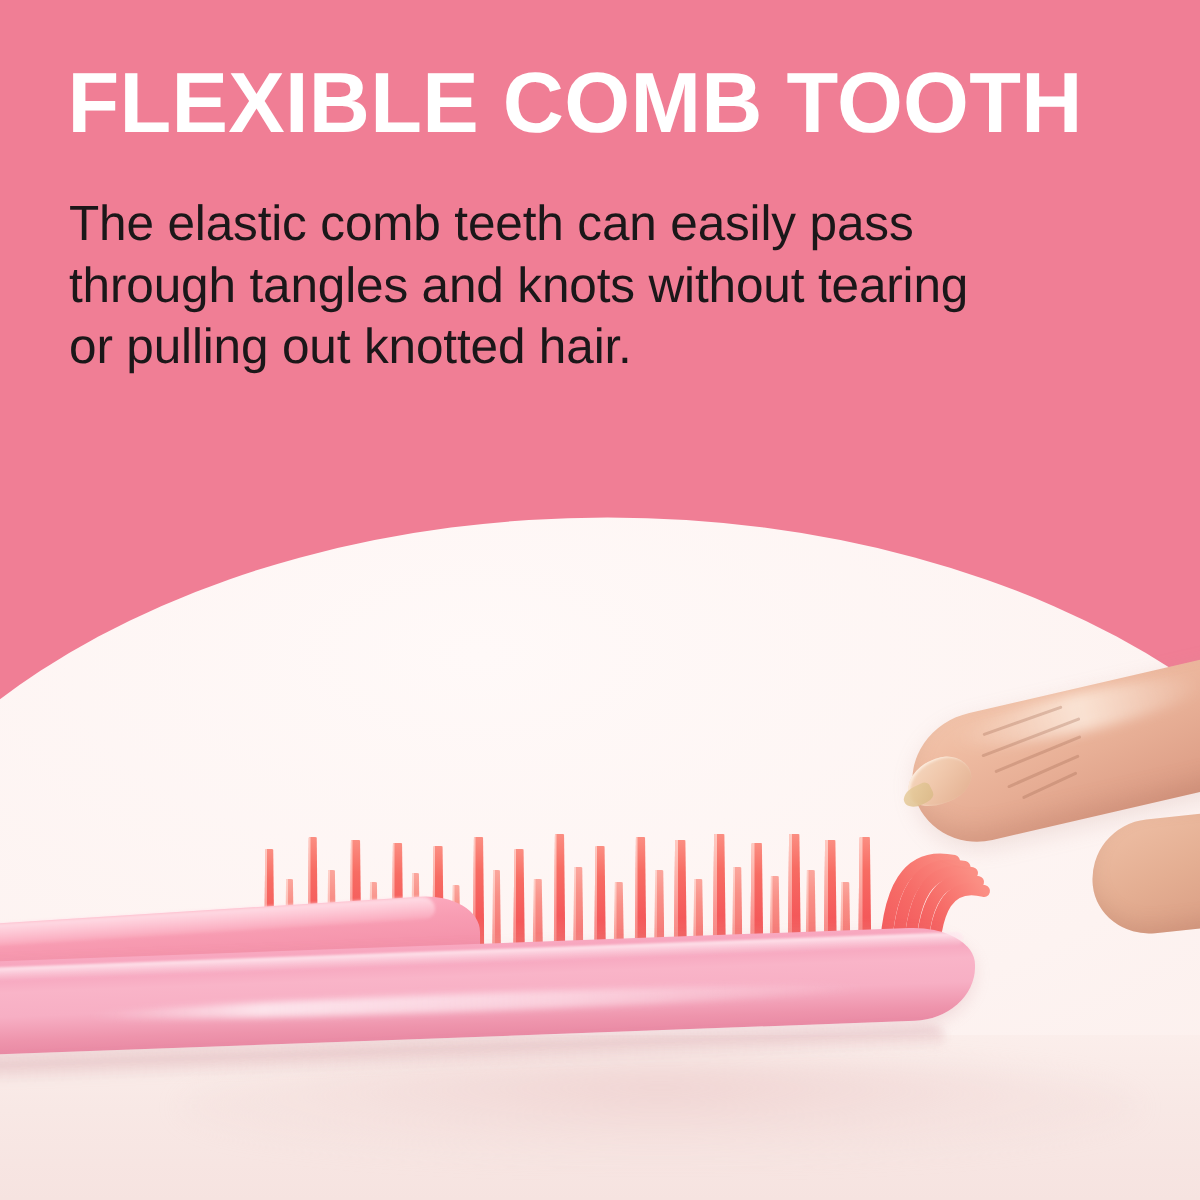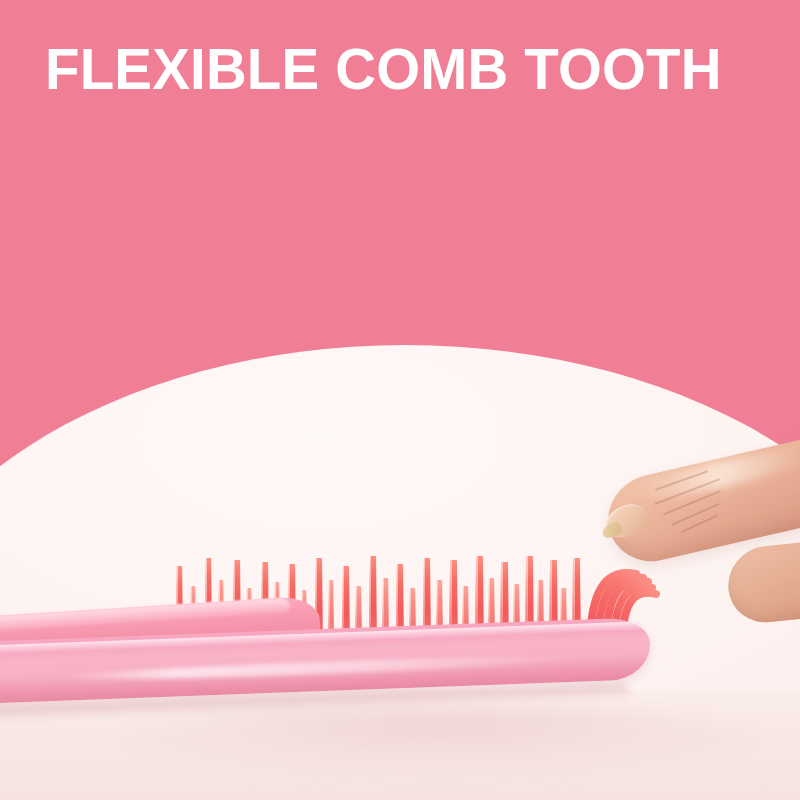--- a/index.html
+++ b/index.html
@@ -275,14 +275,19 @@
           <i style="top: 50px; left: 22px; width: 40px; transform: rotate(-12deg);"></i>
         </div>
       <div class="nail"></div>
       <div class="nail-tip"></div>
       <div class="finger-second"></div>
     </div>
   </div>
 
   <div class="headline">FLEXIBLE COMB TOOTH</div>
 
+  <div class="subcopy">
+    <span>The elastic comb teeth can easily pass</span>
+    <span>through tangles and knots without tearing</span>
+    <span>or pulling out knotted hair.</span>
+  </div>
 
 </div>
 
 </body></html>

